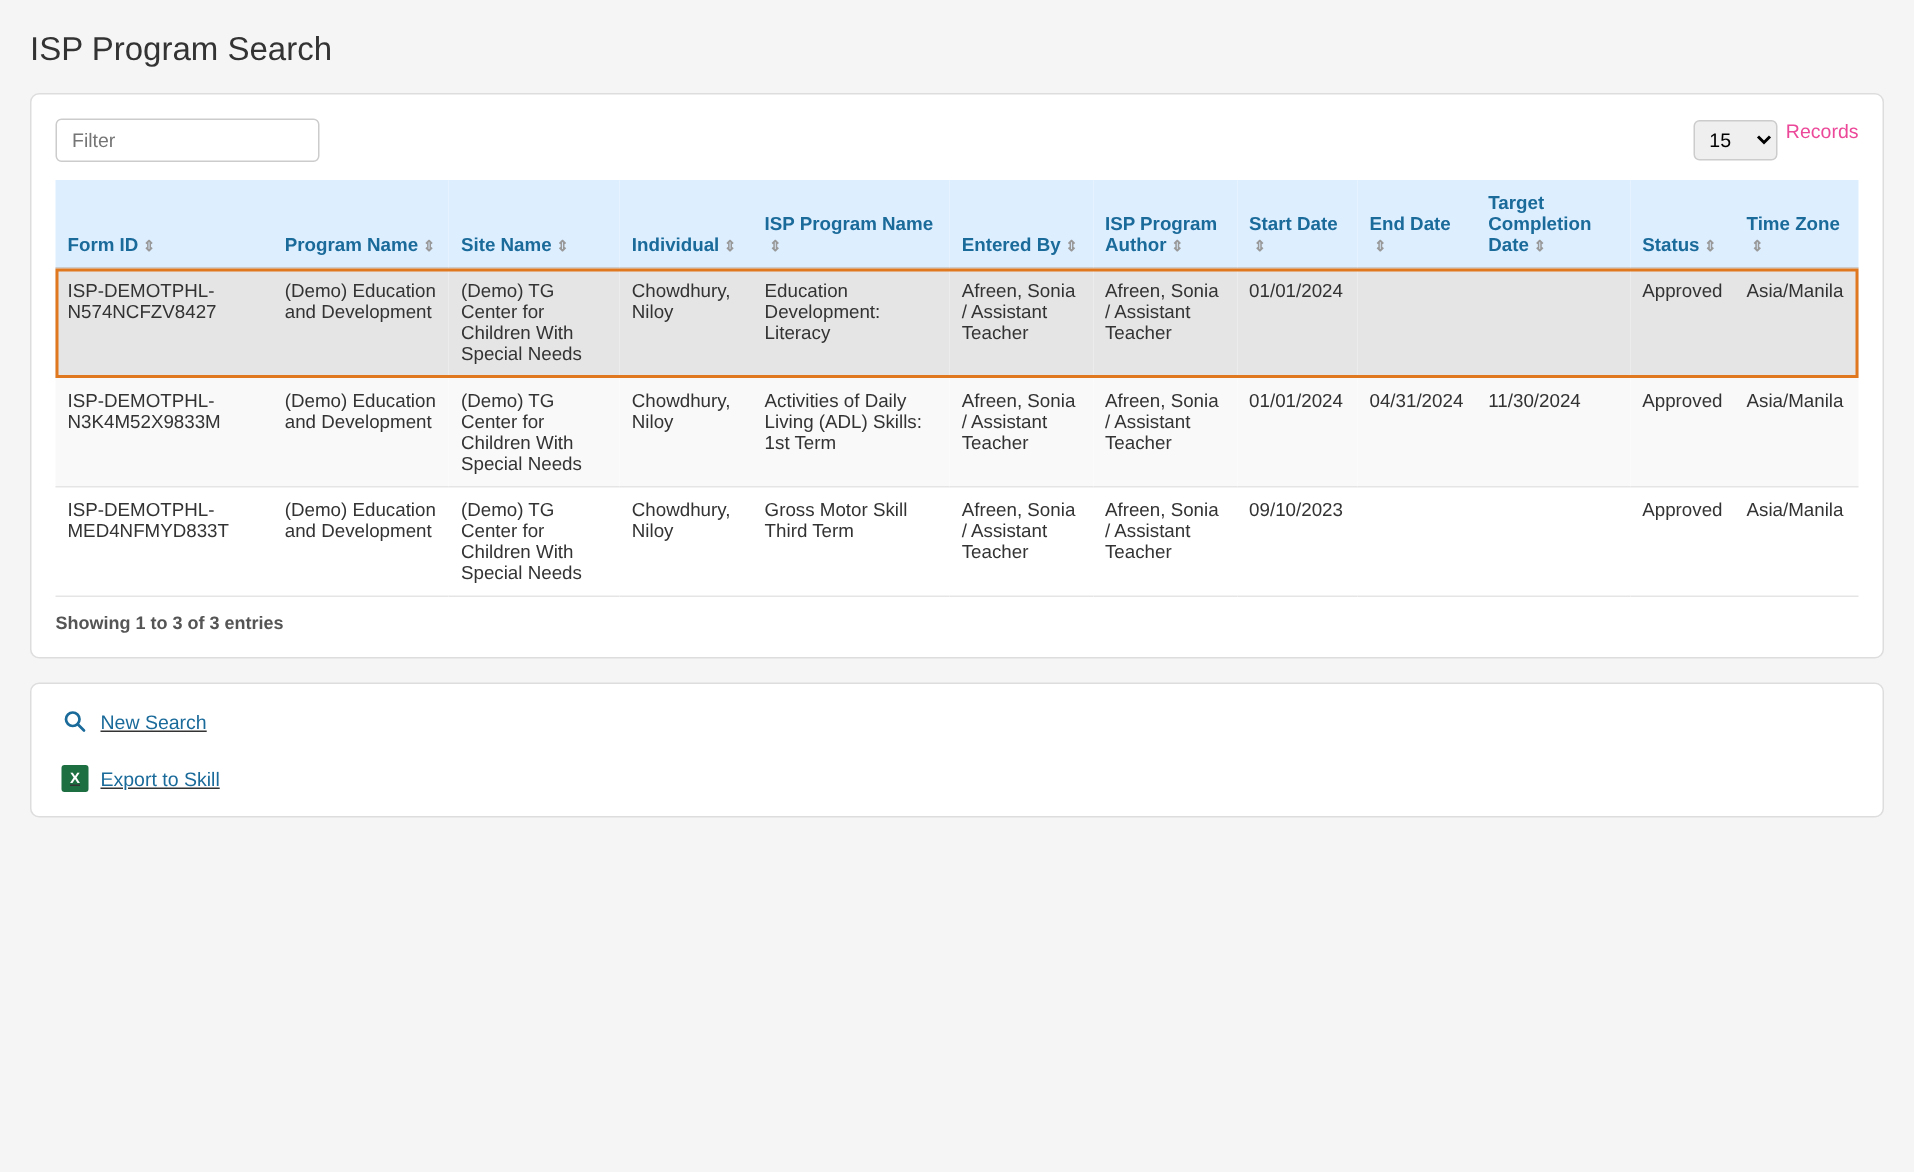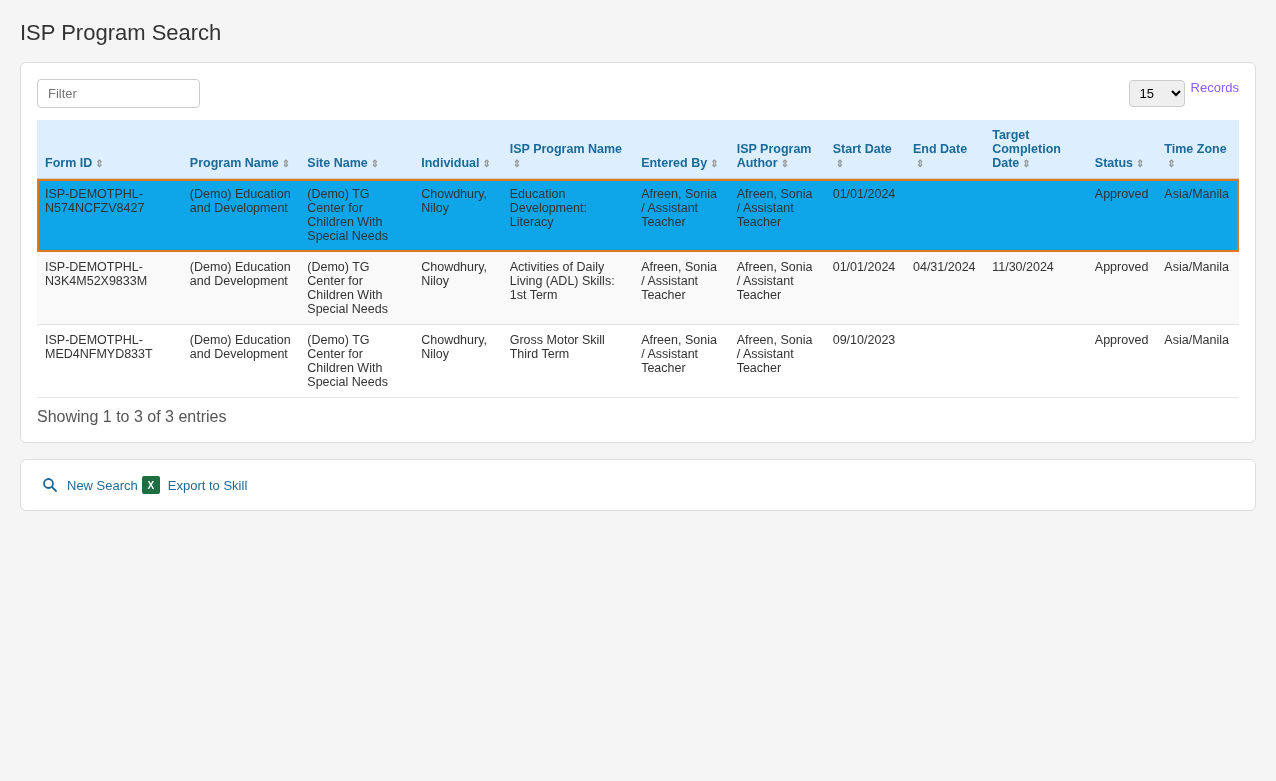--- a/index.html
+++ b/index.html
@@ -27,37 +27,37 @@
       display: flex;
       justify-content: space-between;
       align-items: center;
       margin-bottom: 12px;
     }
     .filter-input {
       border: 1px solid #ccc;
       border-radius: 4px;
       padding: 6px 10px;
       font-size: 13px;
-      width: 163px;
+      width: 176px;
       color: #666;
     }
     .records-control {
       display: flex;
       align-items: flex-start;
       gap: 6px;
     }
     .records-select {
       border: 1px solid #ccc;
       border-radius: 4px;
       padding: 4px 6px;
       font-size: 13px;
     }
     .records-label {
       font-size: 13px;
-      color: #8b5cf6;
+      color: #ec4899;
     }
     table {
       width: 100%;
       border-collapse: collapse;
       font-size: 12.5px;
     }
     thead tr {
       background: #ddeeff;
     }
     thead th {
@@ -83,41 +83,43 @@
     }
     tbody tr:nth-child(odd) {
       background: #fff;
     }
     tbody tr:nth-child(even) {
       background: #f9f9f9;
     }
     tbody tr.selected-row {
       outline: 2px solid #e07820;
       outline-offset: -2px;
-      background: #0ea5e9;
+      background: #e5e5e5;
     }
     tbody td {
       padding: 8px 8px;
       vertical-align: top;
     }
     .footer-text {
-      font-size: 16px;
+      font-size: 12px;
       color: #555;
       margin-top: 10px;
+      font-weight: bold;
     }
     .action-card {
       background: #fff;
       border: 1px solid #ddd;
       border-radius: 6px;
       padding: 16px 20px;
     }
     .action-links {
       display: flex;
-      flex-direction: row;
-      gap: 4px;
+      flex-direction: column;
+      gap: 20px;
+      text-decoration: underline;
     }
     .action-link {
       display: flex;
       align-items: center;
       gap: 8px;
       color: #1a6a9a;
       text-decoration: none;
       font-size: 13px;
       cursor: pointer;
     }

